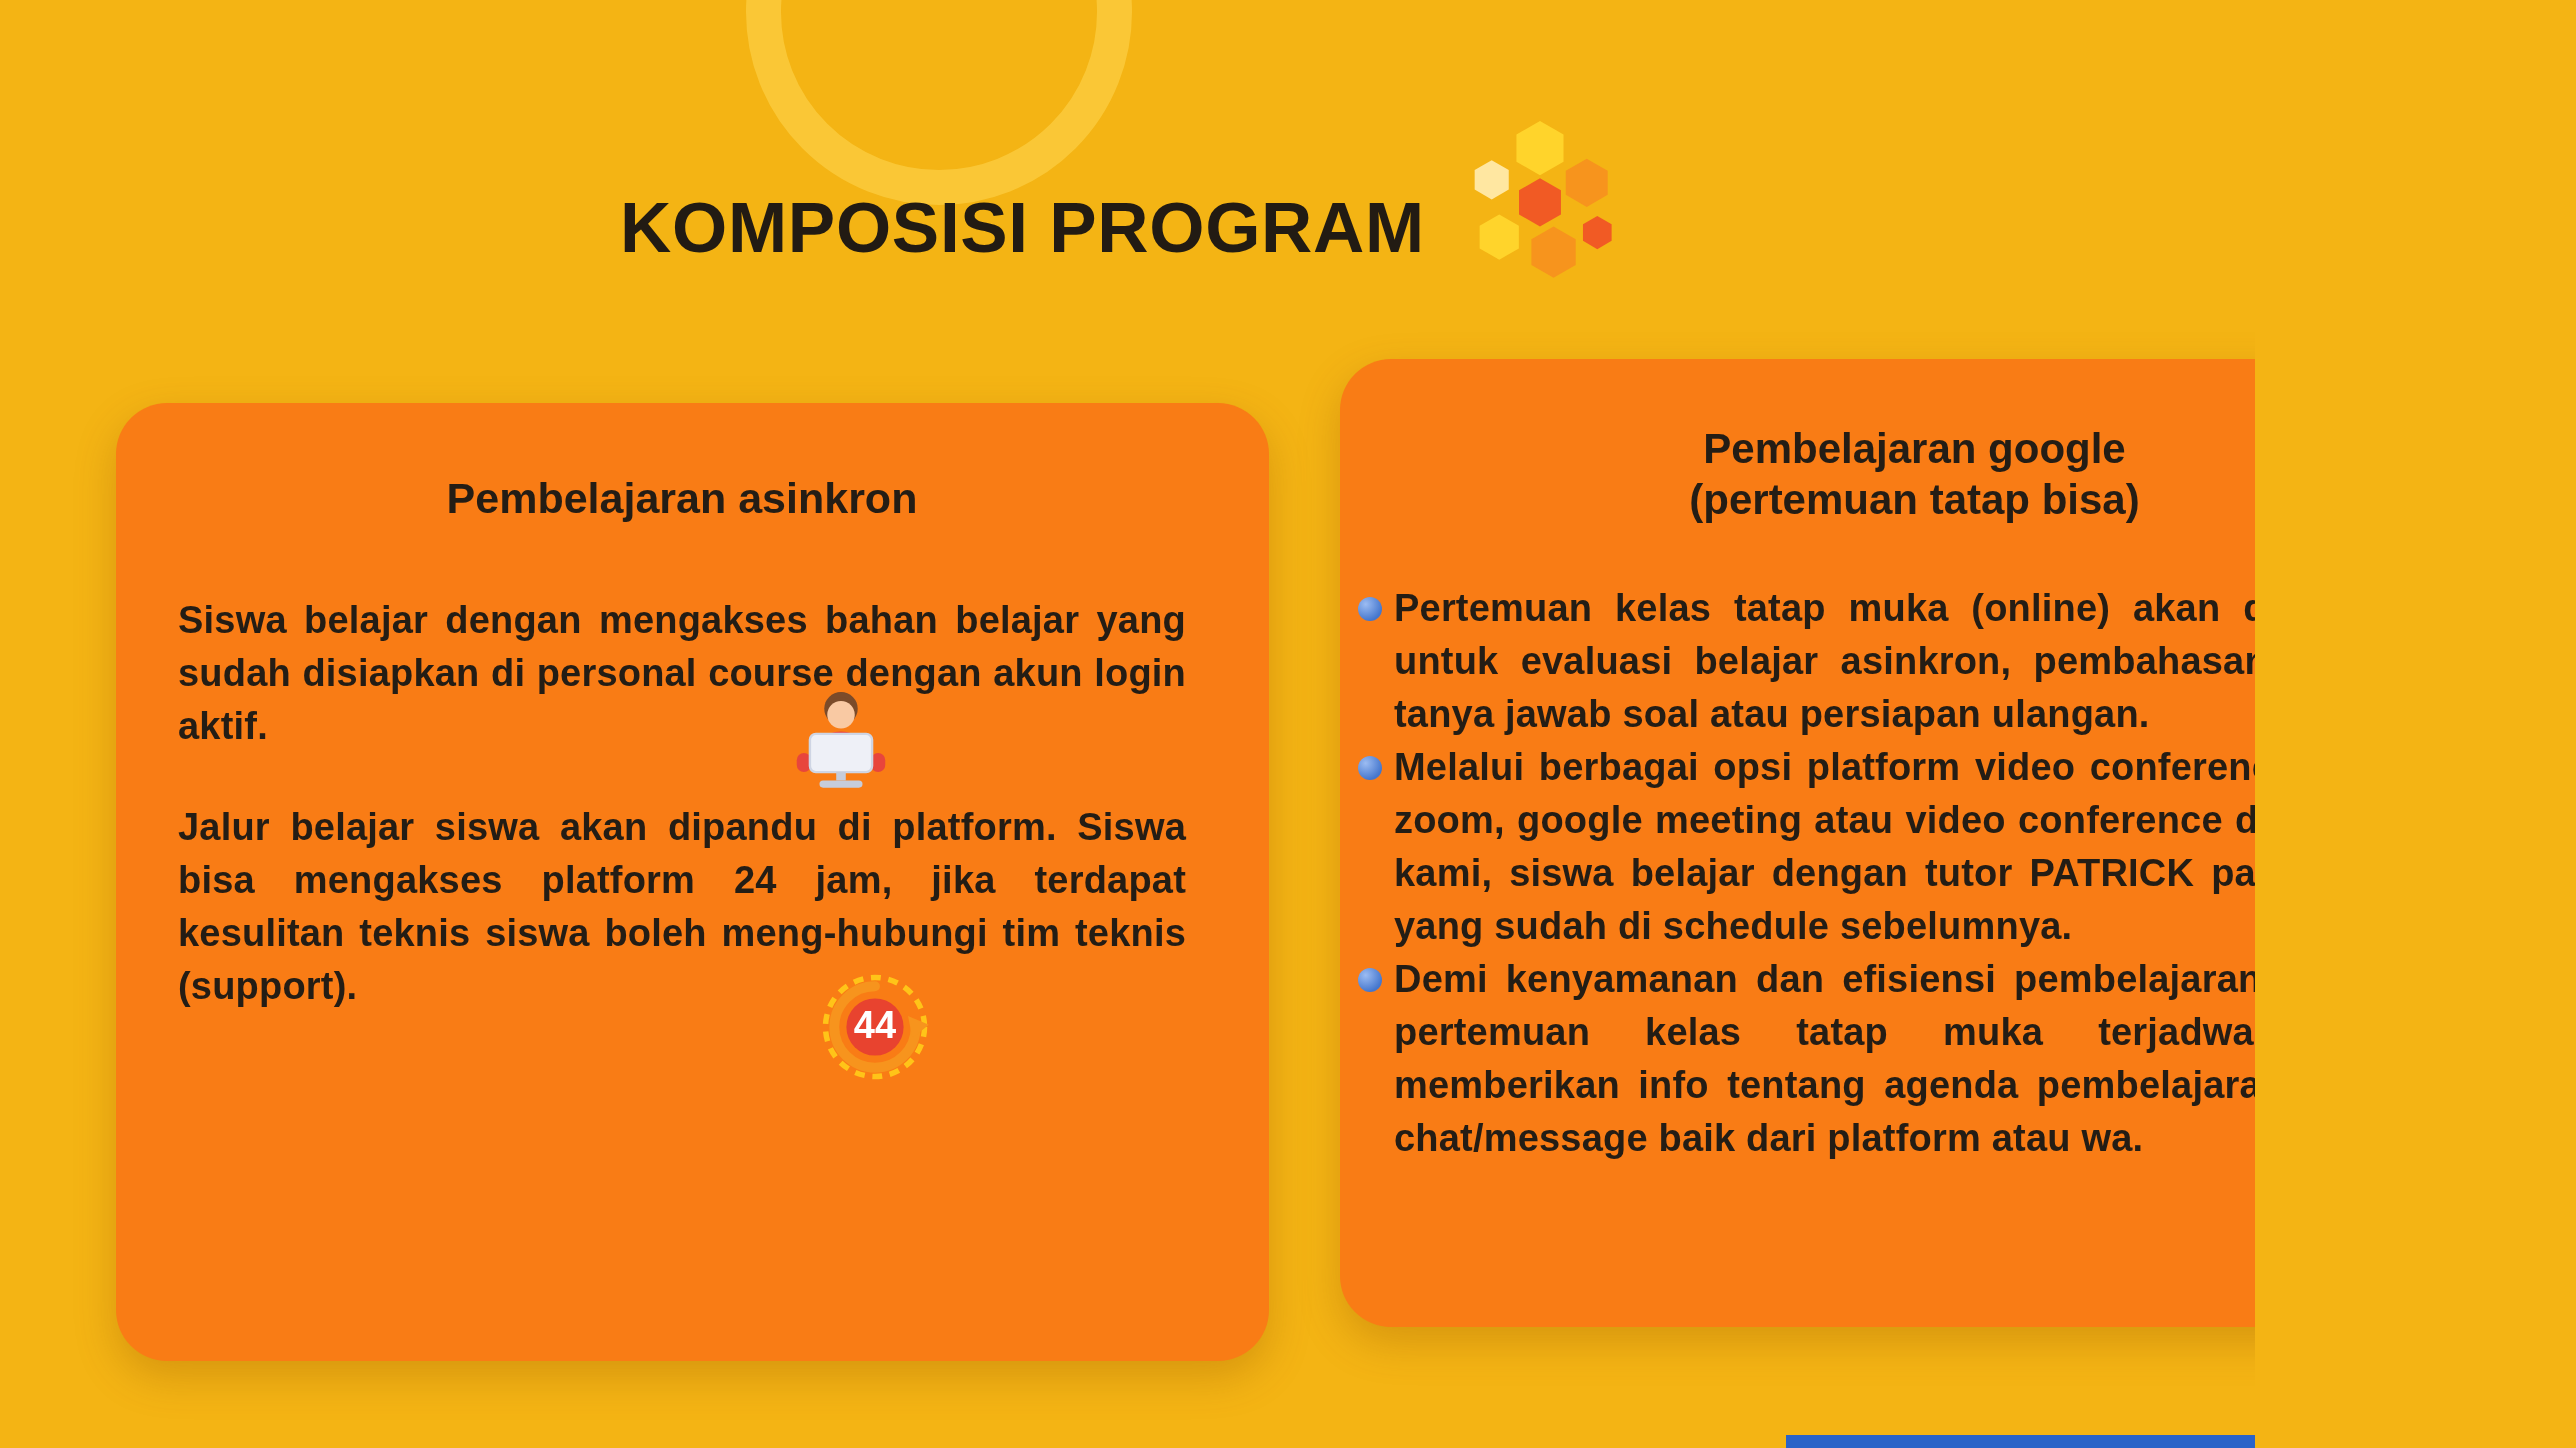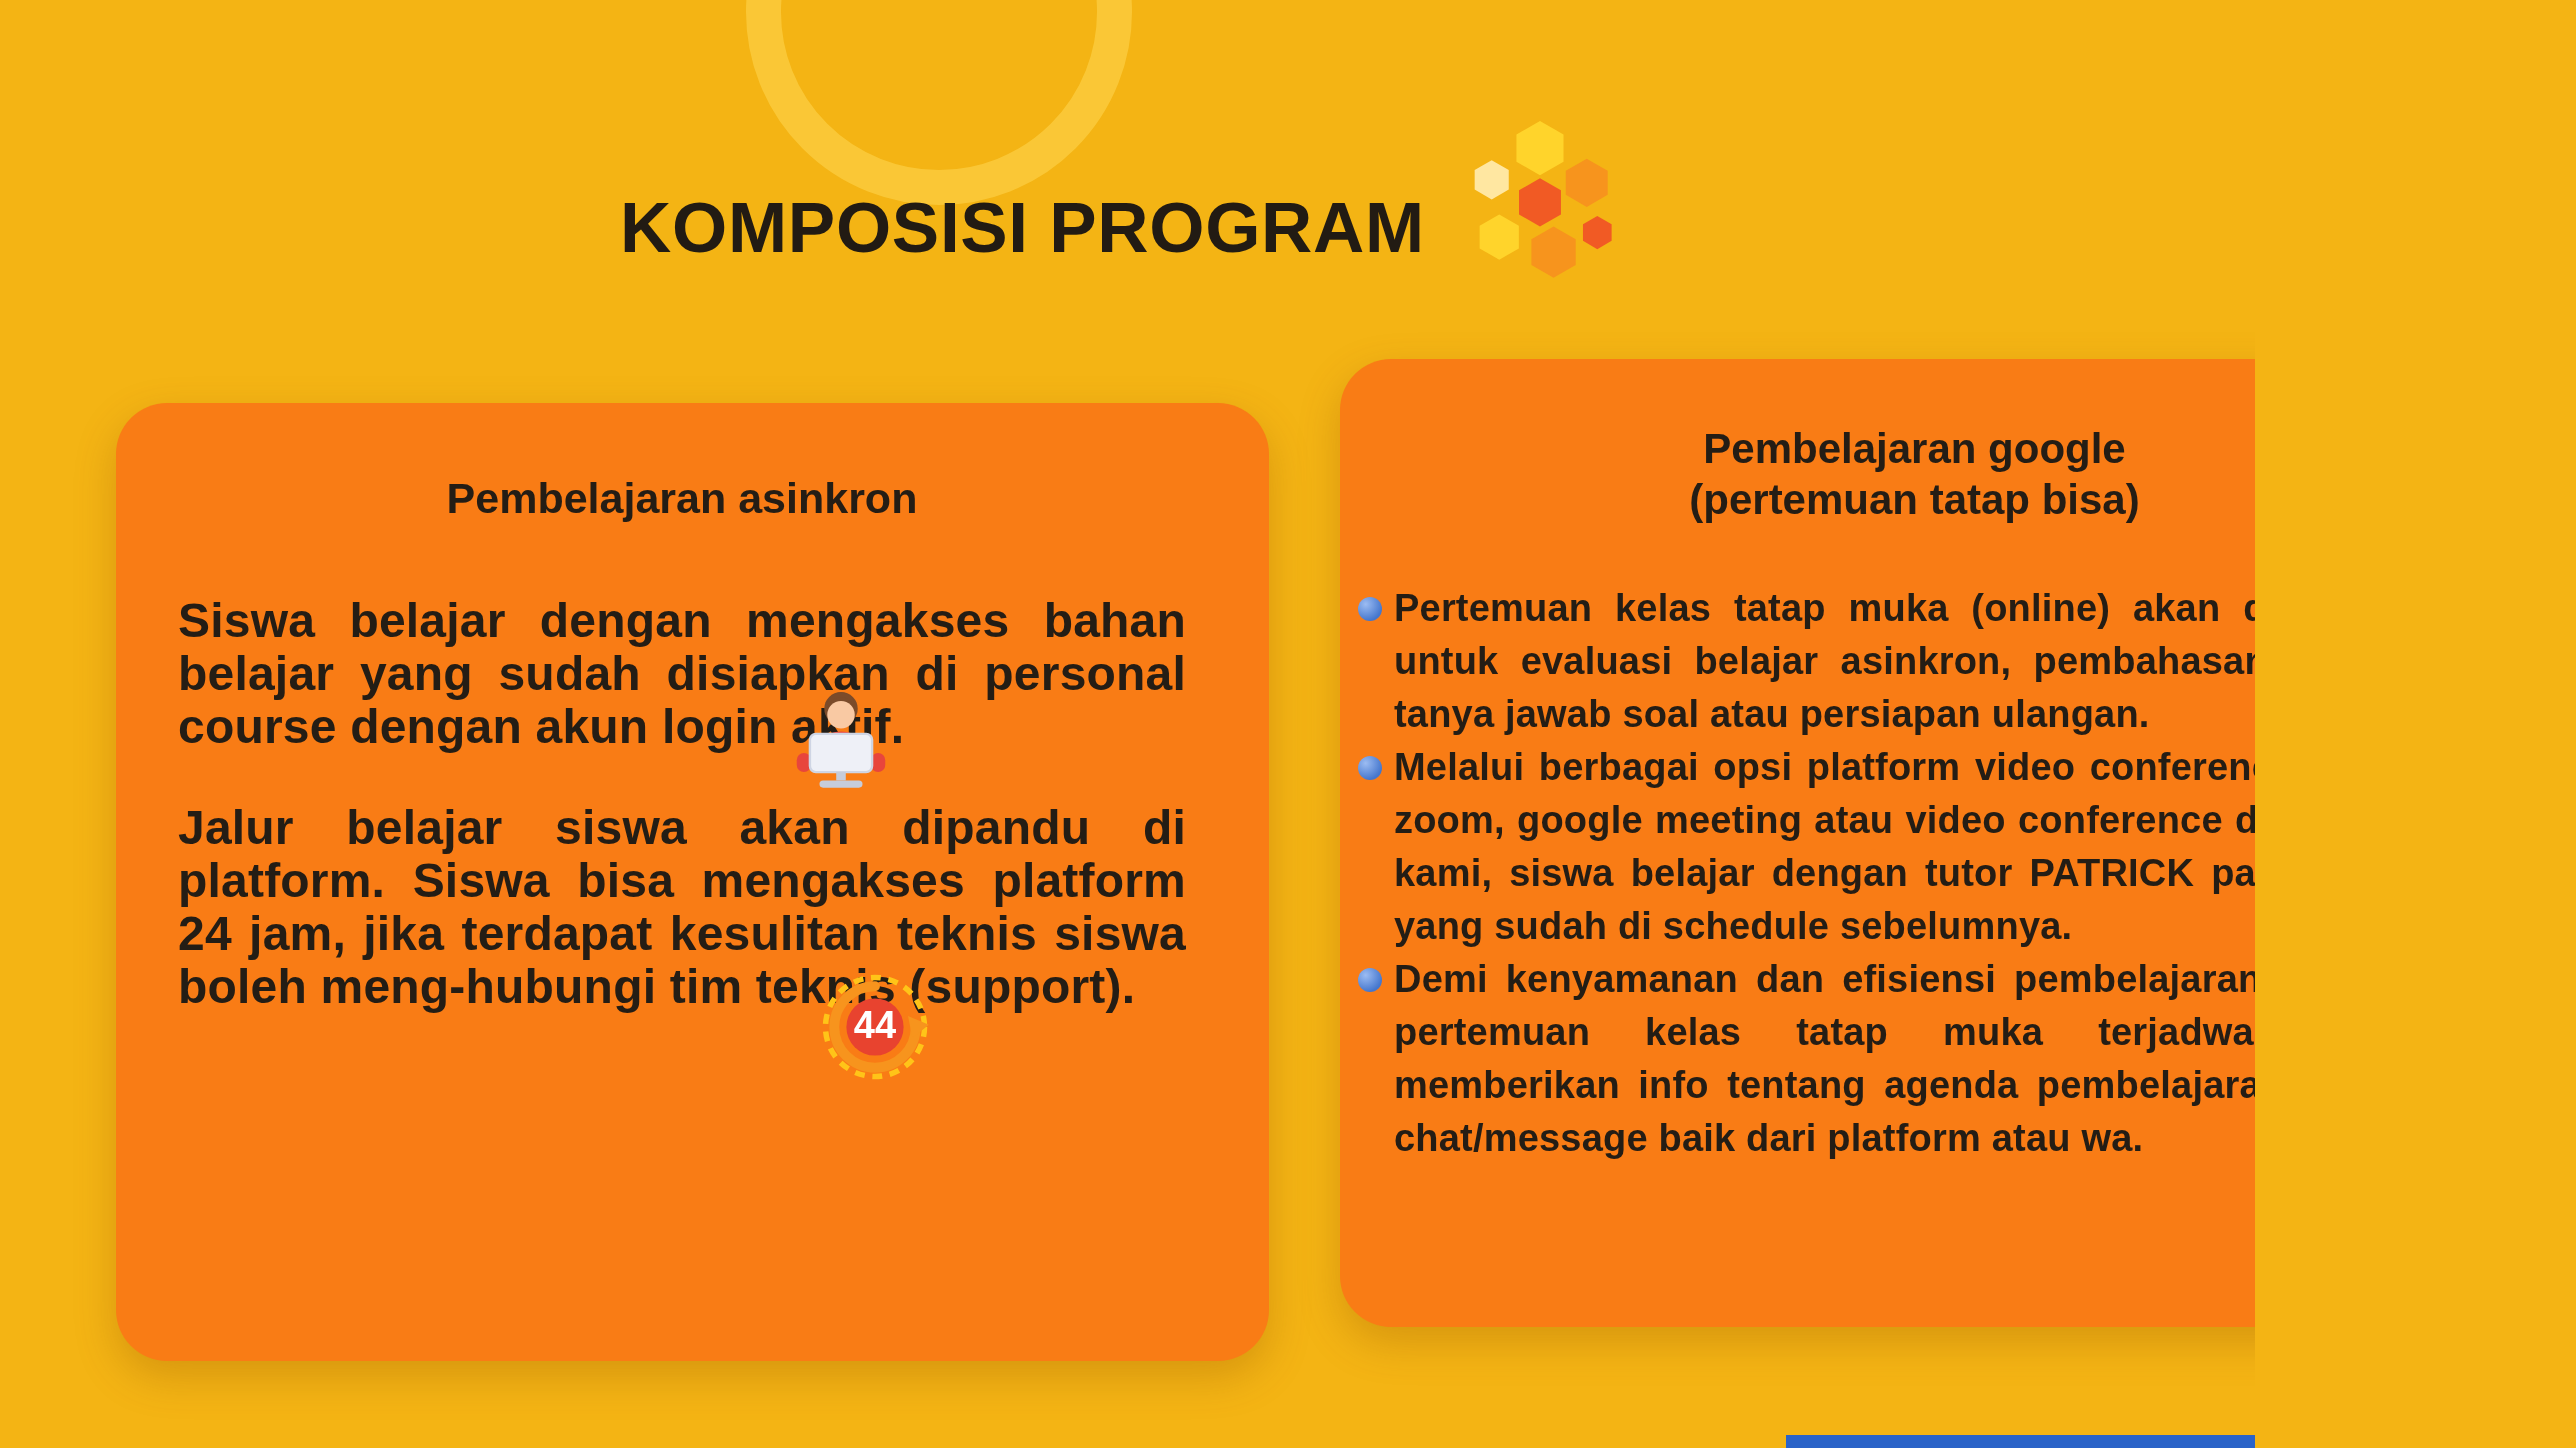--- a/index.html
+++ b/index.html
@@ -28,21 +28,21 @@
   .card-left  { left:116px;  top:359px; width:1153px; height:958px; padding:71px 83px 9px 62px;margin-top:44px; }
   .card-right { left:1340px; top:359px; width:1153px; height:968px; padding:64px 58px 0 54px; }
 
   .card-title {
     margin:0; font-size:43px; font-weight:800; text-align:center; color:#241D15;
   }
   .card-left .card-title { margin-bottom:71px; }
   .card-right .card-title { font-size:42px; line-height:51px; margin-bottom:57px; }
 
   .card-left p {
-    font-size:48px; line-height:53px; font-weight:700;
+    font-size:38px; line-height:53px; font-weight:700;
     text-align:justify; margin:0 0 48px; letter-spacing:0.2px;
   }
 
   .bullets { list-style:none; margin:0; padding:0; }
   .bullets li { position:relative; margin:0; }
   .bullet-text {
     font-size:38px; line-height:53px; font-weight:700;
     text-align:justify; margin:0; letter-spacing:0.2px;
   }
   .dot {

